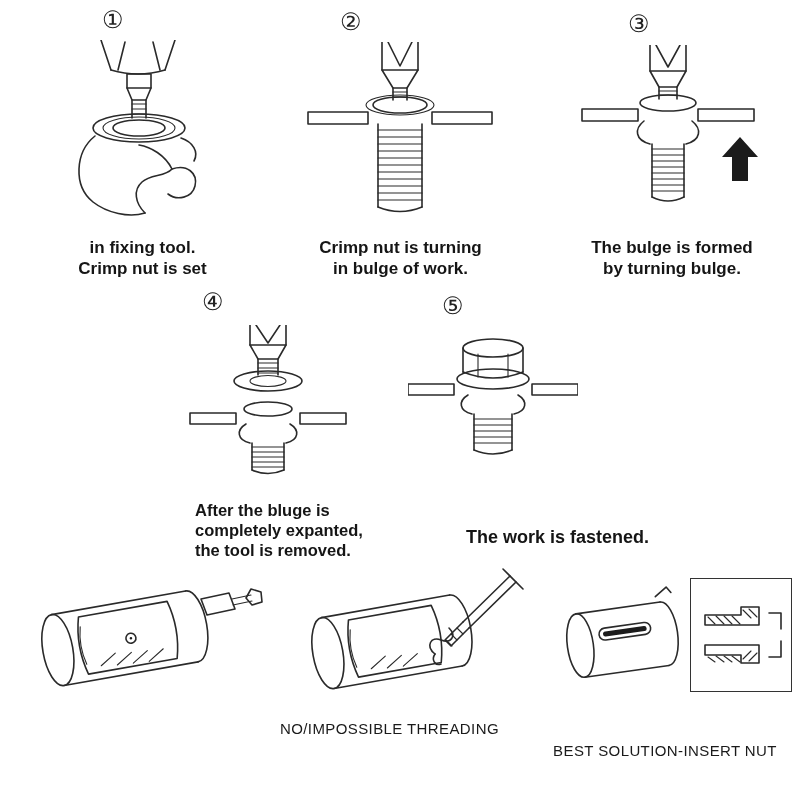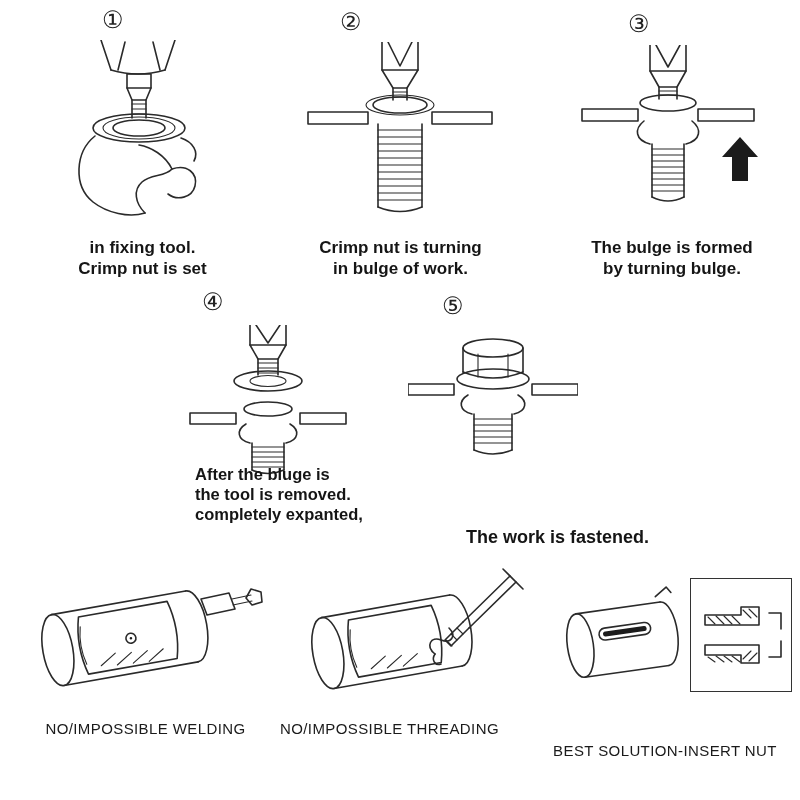--- a/index.html
+++ b/index.html
@@ -98,24 +98,24 @@
     <ellipse cx="80" cy="56" rx="18" ry="5.5" class="thin"></ellipse>
     <ellipse cx="80" cy="84" rx="24" ry="7"></ellipse>
     <rect x="2" y="88" width="46" height="11"></rect>
     <rect x="112" y="88" width="46" height="11"></rect>
     <path d="M58,99 C48,105 49,115 62,118"></path>
     <path d="M102,99 C112,105 111,115 98,118"></path>
     <path d="M64,118 V145 M96,118 V145"></path>
     <path class="thin" d="M64,122 h32 M64,127 h32 M64,132 h32 M64,137 h32 M64,142 h32"></path>
     <path d="M64,145 Q80,152 96,145"></path>
   </svg>
-  <div class="abs cap cap-l" style="left:195px;top:464px;width:195px;">
+  <div class="abs cap cap-l" style="left:195px;top:500px;width:195px;">
     <span style="display:block">After the bluge is</span>
+    <span style="display:block">completely expanted,</span>
     <span style="display:block">the tool is removed.</span>
-    <span style="display:block">completely expanted,</span>
   </div>
 
   <div class="abs stepnum" style="left:442px;top:292px;">⑤</div>
   <svg class="abs" style="left:408px;top:332px;" width="170" height="145" viewBox="0 0 170 145">
     <ellipse cx="85" cy="16" rx="30" ry="9"></ellipse>
     <path d="M55,16 V40 M115,16 V40"></path>
     <path class="thin" d="M70,22 V45 M100,22 V45"></path>
     <path d="M55,40 Q85,52 115,40"></path>
     <ellipse cx="85" cy="47" rx="36" ry="10"></ellipse>
     <rect x="0" y="52" width="46" height="11"></rect>
@@ -138,21 +138,20 @@
       <path class="fill-white" d="M68,46 Q60,75 68,104 L158,104 Q166,75 158,46 Z"></path>
       <path class="thin" d="M68,56 Q63,75 68,94"></path>
       <path class="thin" d="M82,98 L98,88 M98,100 L114,90 M114,101 L130,91 M130,102 L146,92"></path>
       <circle cx="116" cy="76" r="5"></circle>
       <circle cx="116" cy="76" r="1.3" class="fill-dark"></circle>
     </g>
     <path d="M186,34 L214,28 L220,44 L192,50 Z"></path>
     <path class="thin" d="M217,34 L236,30 M218,40 L237,36"></path>
     <path d="M236,24 L246,27 L247,37 L237,40 L231,33 Z"></path>
   </svg>
-  <div class="abs botlabel" style="left:18px;top:720px;width:255px;text-align:center;">NO/IMPOSSIBLE WELDING</div>
 
   <svg class="abs" style="left:285px;top:558px;" width="250" height="152" viewBox="0 0 250 152">
     <g transform="rotate(-10 100 85)">
       <ellipse cx="42" cy="85" rx="15" ry="36"></ellipse>
       <path d="M42,49 H172 M42,121 H172"></path>
       <path d="M172,49 A15,36 0 0 1 172,121"></path>
       <path class="fill-white" d="M68,56 Q60,85 68,114 L152,114 Q160,85 152,56 Z"></path>
       <path class="thin" d="M68,66 Q63,85 68,104"></path>
       <path class="thin" d="M82,108 L98,98 M98,110 L114,100 M114,111 L130,101"></path>
     </g>

